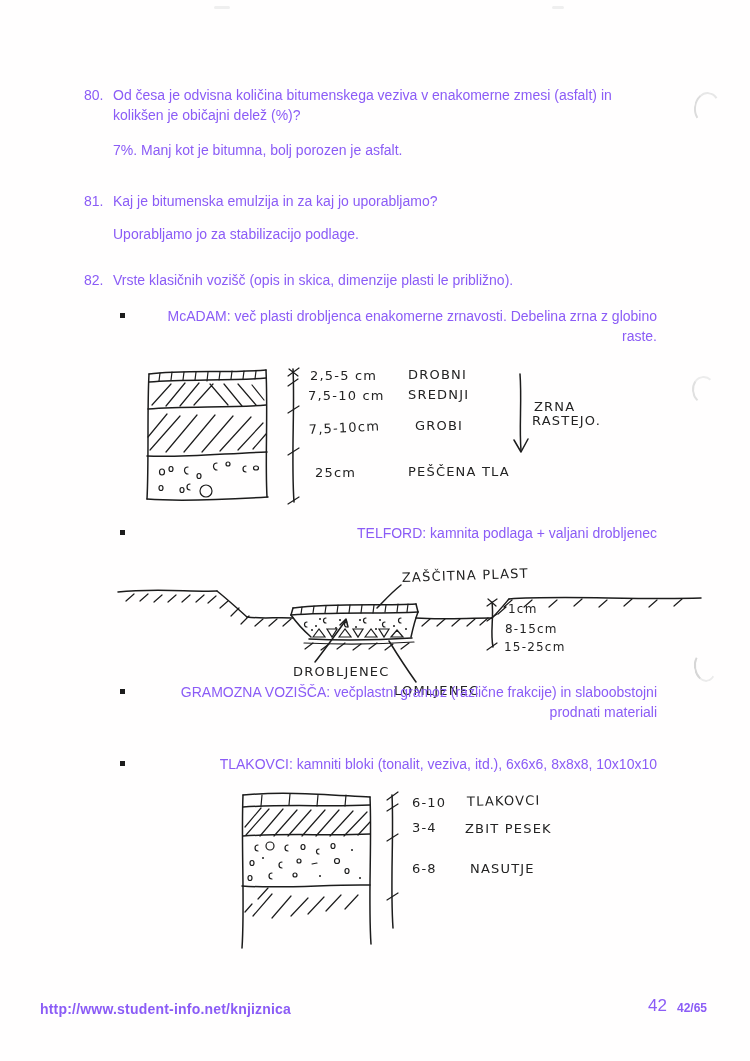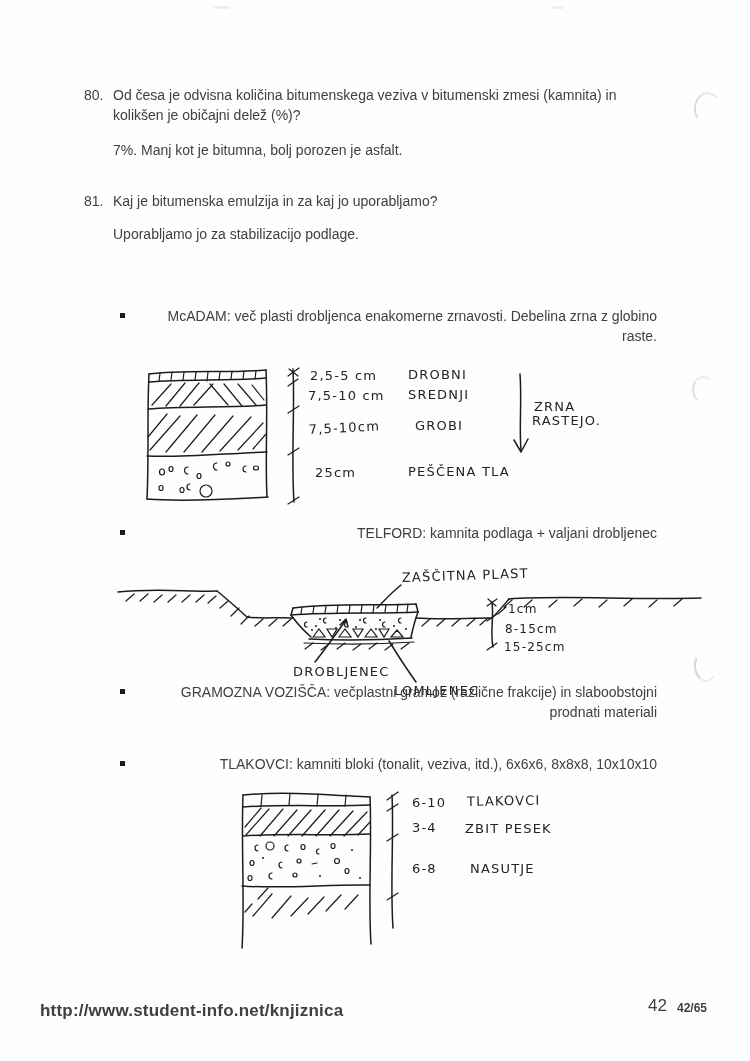--- a/index.html
+++ b/index.html
@@ -1,38 +1,38 @@
 <!DOCTYPE html>
 <html><head>
 <meta charset="utf-8">
 <style>
   * { margin:0; padding:0; box-sizing:border-box; }
   html,body { background:#ffffff; }
   .page {
     position:relative; width:750px; height:1061px;
     background:#fffefe; overflow:hidden;
-    font-family:"Liberation Sans", sans-serif; color:#404040;
+    font-family:"Liberation Sans", sans-serif; color:#8b5cf6;
   }
   .q { position:absolute; display:flex; font-size:14px; line-height:20px; }
   .q-num { width:29px; flex-shrink:0; }
   .q-text { width:520px; }
   .ans { position:absolute; font-size:14px; line-height:20px; }
   .bullet { position:absolute; display:flex; font-size:14px; line-height:20px;text-align:right; }
   .bullet-marker { width:5px; height:5px; background:#1c1c1c; margin:7px 12px 0 0; flex-shrink:0; }
   .bullet-text { width:520px; }
   .sketch { position:absolute; }
   .stroke { stroke:#1c1c1c; fill:none; stroke-width:1.5; stroke-linecap:round; stroke-linejoin:round; }
   .thin   { stroke:#1c1c1c; fill:none; stroke-width:1.2; stroke-linecap:round; }
   .dot    { fill:#1c1c1c; stroke:none; }
   .hand {
     font-family:"DejaVu Sans", sans-serif; font-size:13px;
     letter-spacing:1.2px; fill:#232323;
   }
   .hand-sm { font-size:12px; }
-  .footer-url { position:absolute; left:40px; top:1001px; font-size:17px; font-weight:bold; letter-spacing:0.2px; }
+  .footer-url { position:absolute; left:40px; top:1001px; font-size:14px; font-weight:bold; letter-spacing:0.2px; }
   .page-num { position:absolute; left:648px; top:996px; font-size:17px; }
   .page-of  { position:absolute; left:677px; top:1001px; font-size:12px; font-weight:bold; }
   .arc {
     position:absolute; border-radius:50%;
     border:2.5px solid transparent;
   }
   .arc1 { left:694px; top:92px;  width:26px; height:32px; border-left-color:#dcdcdc; border-top-color:#e7e7e7; transform:rotate(8deg); }
   .arc2 { left:692px; top:376px; width:24px; height:28px; border-left-color:#e0e0e0; border-top-color:#ececec; transform:rotate(-6deg); }
   .arc3 { left:694px; top:652px; width:22px; height:30px; border-left-color:#d6d6d6; border-bottom-color:#ebebeb; transform:rotate(-10deg); }
   .smudge { position:absolute; background:#efefef; border-radius:2px; }
@@ -42,30 +42,34 @@
 </head>
 <body>
 
 <div class="page">
 
   <div class="smudge smudge1"></div>
   <div class="smudge smudge2"></div>
 
   <div class="q" style="left:84px; top:85px;">
     <span class="q-num">80.</span>
-    <div class="q-text">Od česa je odvisna količina bitumenskega veziva v bitumenski zmesi (kamnita) in kolikšen je običajni delež (%)?</div>
+    <div class="q-text">Od česa je odvisna količina bitumenskega veziva v enakomerne zmesi (asfalt) in kolikšen je običajni delež (%)?</div>
   </div>
   <div class="ans" style="left:113px; top:140px;">7%. Manj kot je bitumna, bolj porozen je asfalt.</div>
 
   <div class="q" style="left:84px; top:191px;">
     <span class="q-num">81.</span>
     <div class="q-text">Kaj je bitumenska emulzija in za kaj jo uporabljamo?</div>
   </div>
   <div class="ans" style="left:113px; top:224px;">Uporabljamo jo za stabilizacijo podlage.</div>
 
+  <div class="q" style="left:84px; top:270px;">
+    <span class="q-num">82.</span>
+    <div class="q-text">Vrste klasičnih vozišč (opis in skica, dimenzije plasti le približno).</div>
+  </div>
 
   <div class="bullet" style="left:120px; top:306px;">
     <span class="bullet-marker"></span>
     <div class="bullet-text">McADAM: več plasti drobljenca enakomerne zrnavosti. Debelina zrna z globino raste.</div>
   </div>
 
   <svg class="sketch" style="left:140px; top:360px;" width="460" height="152" viewBox="0 0 460 152">
     <g>
       <path class="stroke" d="M9,14 C40,10 90,13 126,10"></path>
       <path class="stroke" d="M9,14 C7,50 9,100 7,139"></path>

